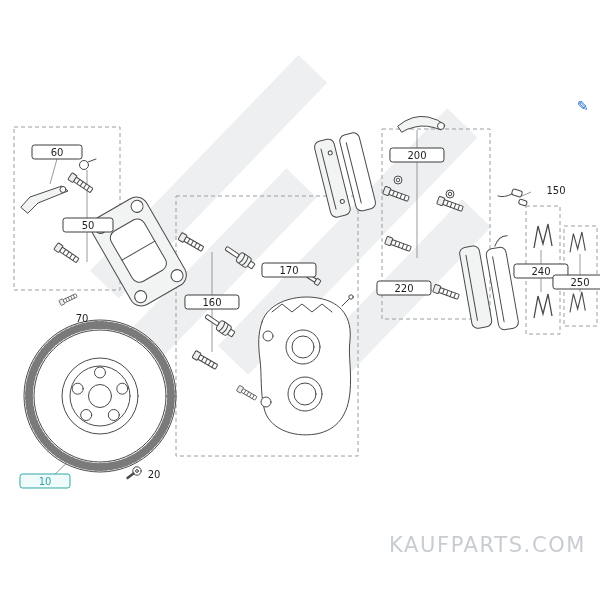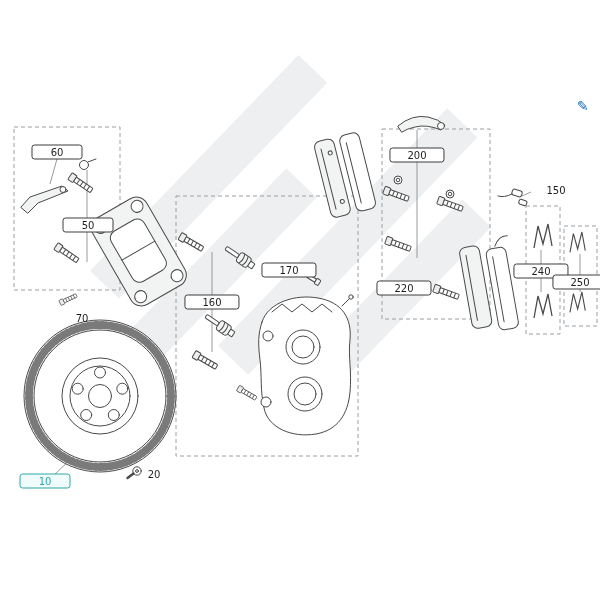--- a/index.html
+++ b/index.html
@@ -257,14 +257,15 @@
   <div class="callout boxed" style="left:417px;top:155px">200</div>
   <div class="callout boxed" style="left:404px;top:288px">220</div>
   <div class="callout" style="left:556px;top:190px">150</div>
   <div class="callout boxed" style="left:541px;top:271px">240</div>
   <div class="callout boxed" style="left:580px;top:282px">250</div>
   <div class="callout" style="left:154px;top:474px">20</div>
   <div class="callout boxed highlight" style="left:45px;top:481px">10</div>
 
   <div class="edit-icon">✎</div>
 
+  <div class="brand">KAUFPARTS.COM</div>
 
 </div>
 
 </body></html>

